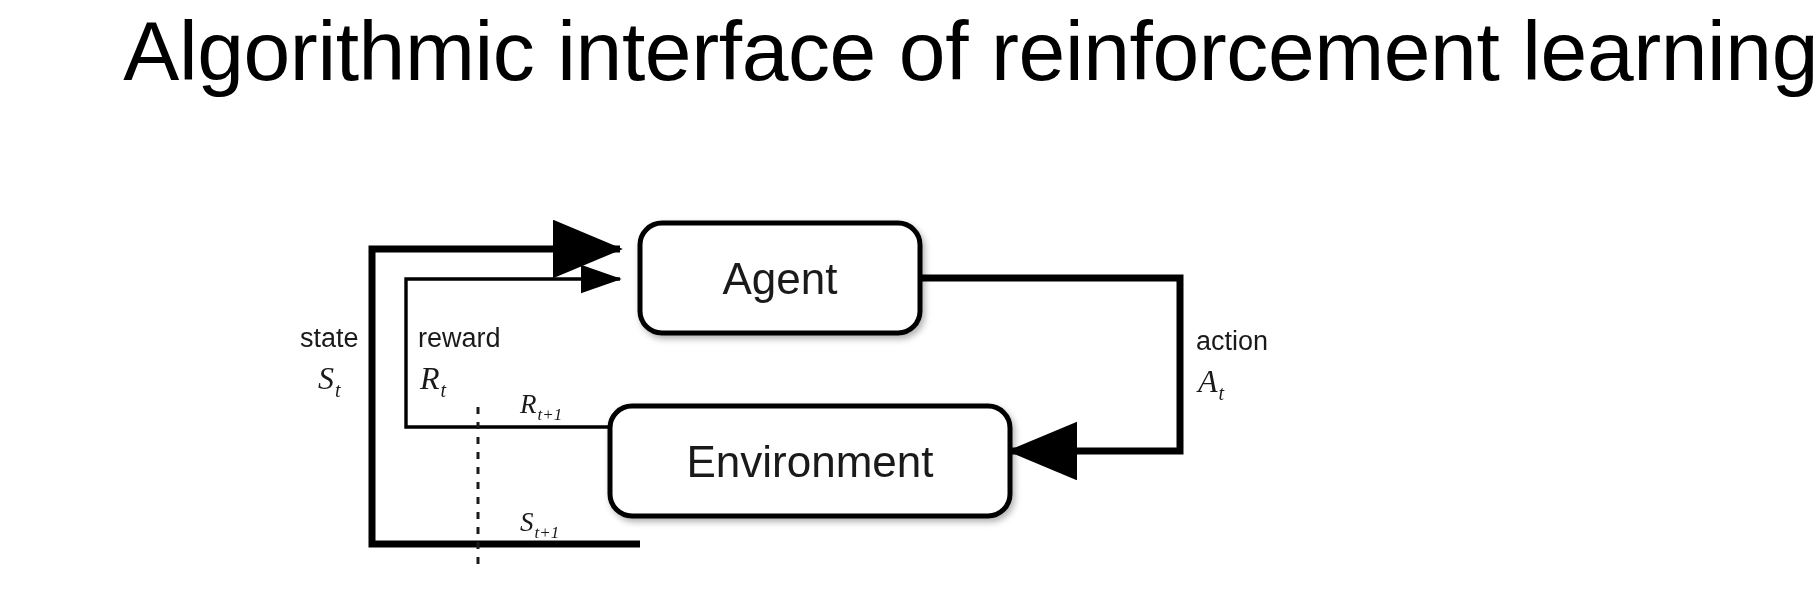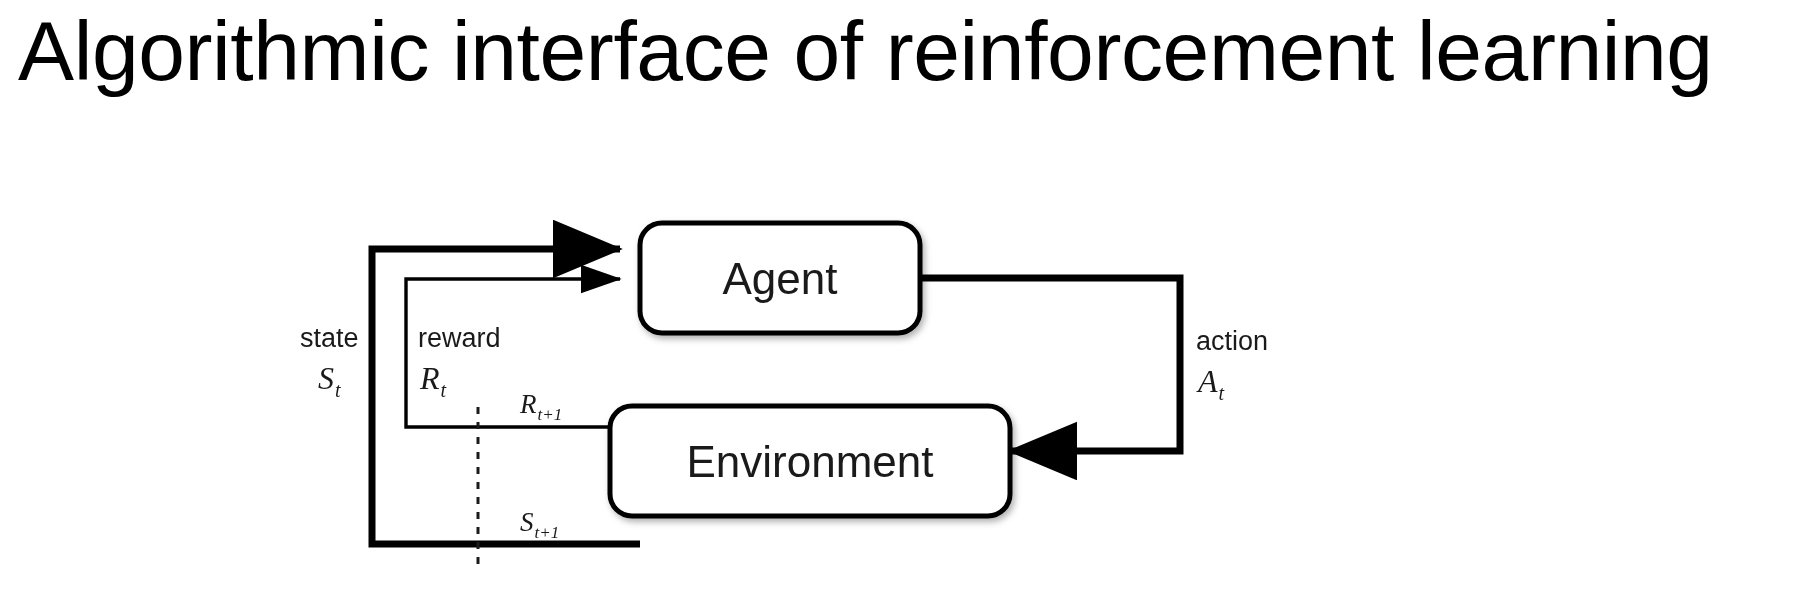--- a/index.html
+++ b/index.html
@@ -14,30 +14,31 @@
     font-family: "Liberation Sans", sans-serif;
     position: relative;
   }
   #slide {
     position: absolute;
     inset: 0;
     background: #ffffff;
   }
   #slide-title {
     position: absolute;
-    left: 18px;
+    left: 28px;
     top: 6px;
     width: 1790px;
     font-family: "Liberation Sans", sans-serif;
     font-size: 84px;
     font-weight: 400;
     line-height: 1.08;
     letter-spacing: -0.4px;
     color: #000000;
     white-space: nowrap;
+    text-align: right;
   }
   #diagram-wrap {
     position: absolute;
     left: 0px;
     top: 161px;
     width: 1400px;
     height: 444px;
   }
   svg.diagram {
     display: block;

